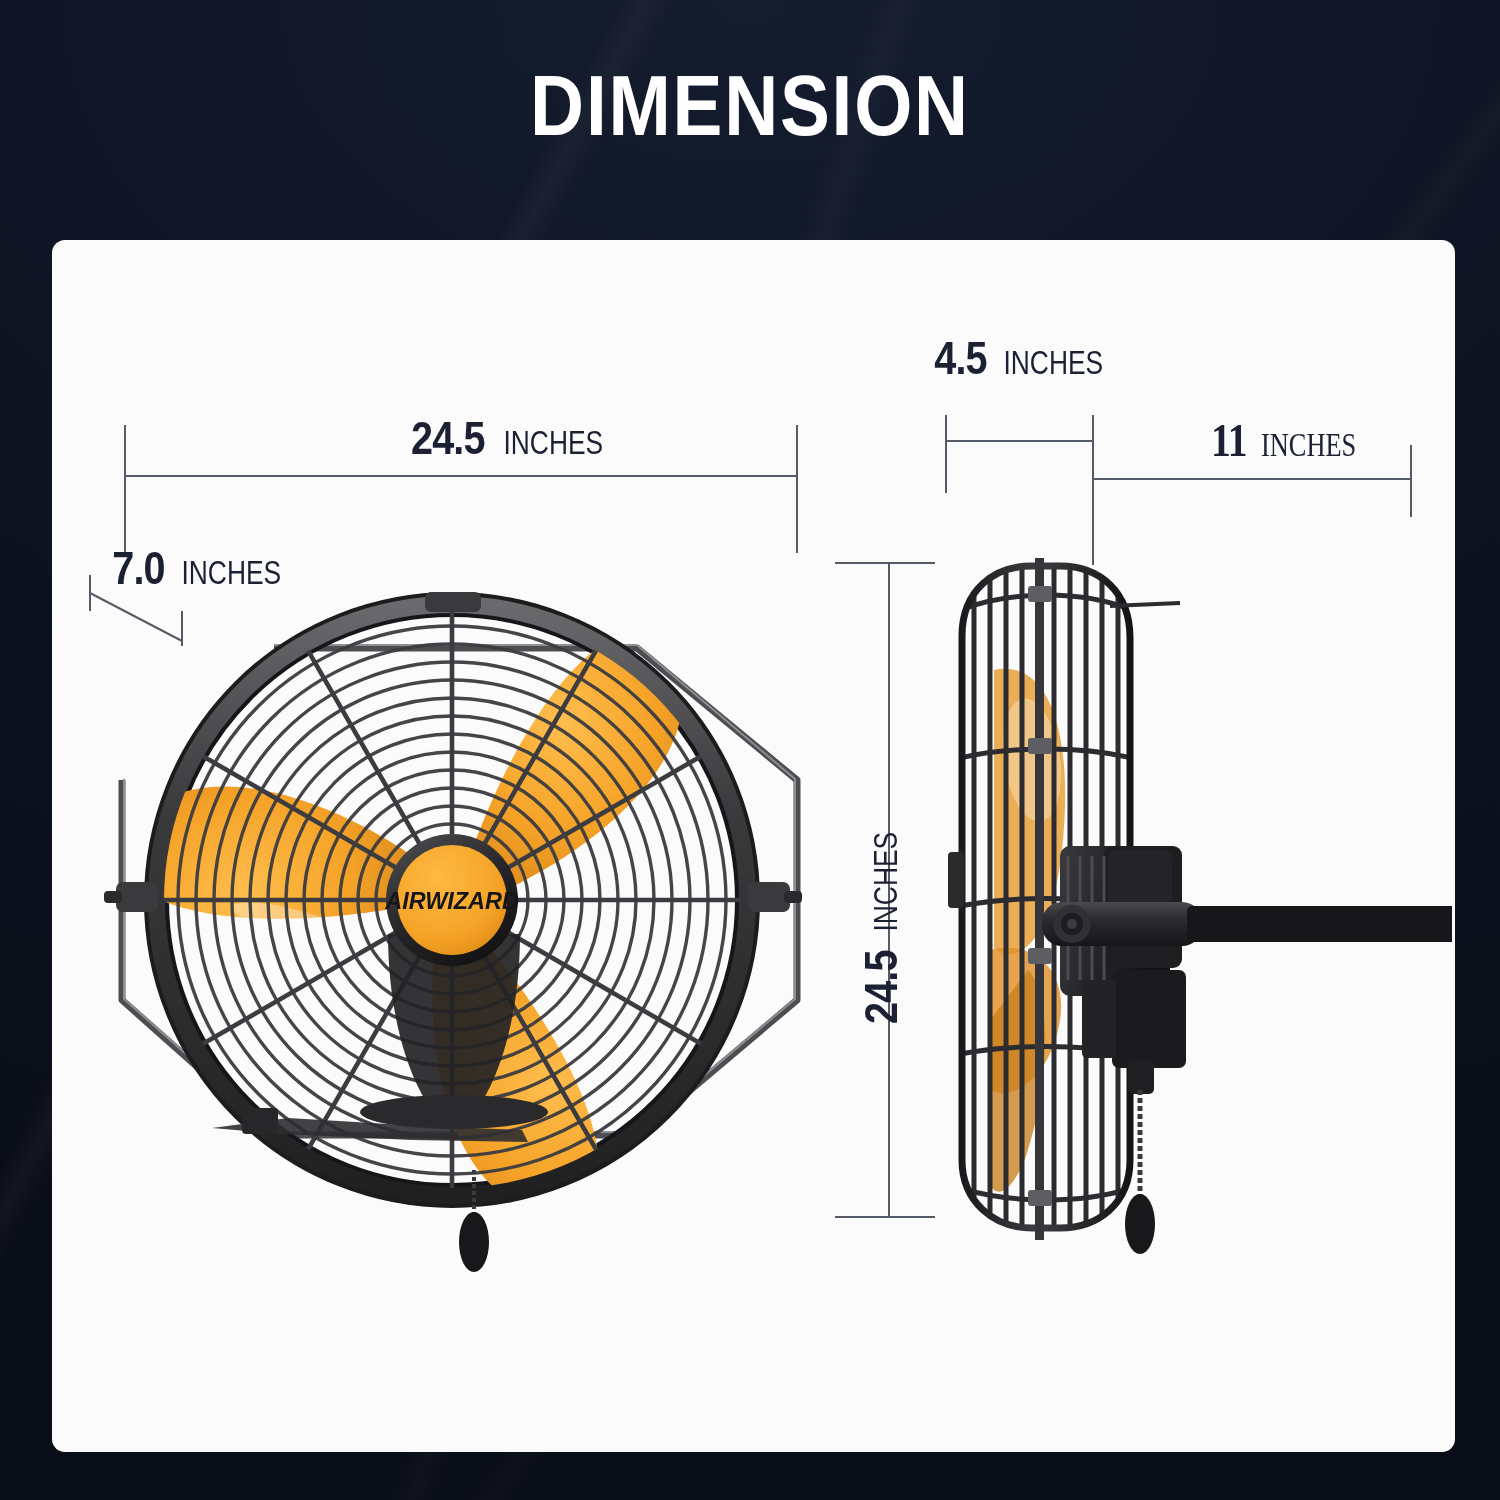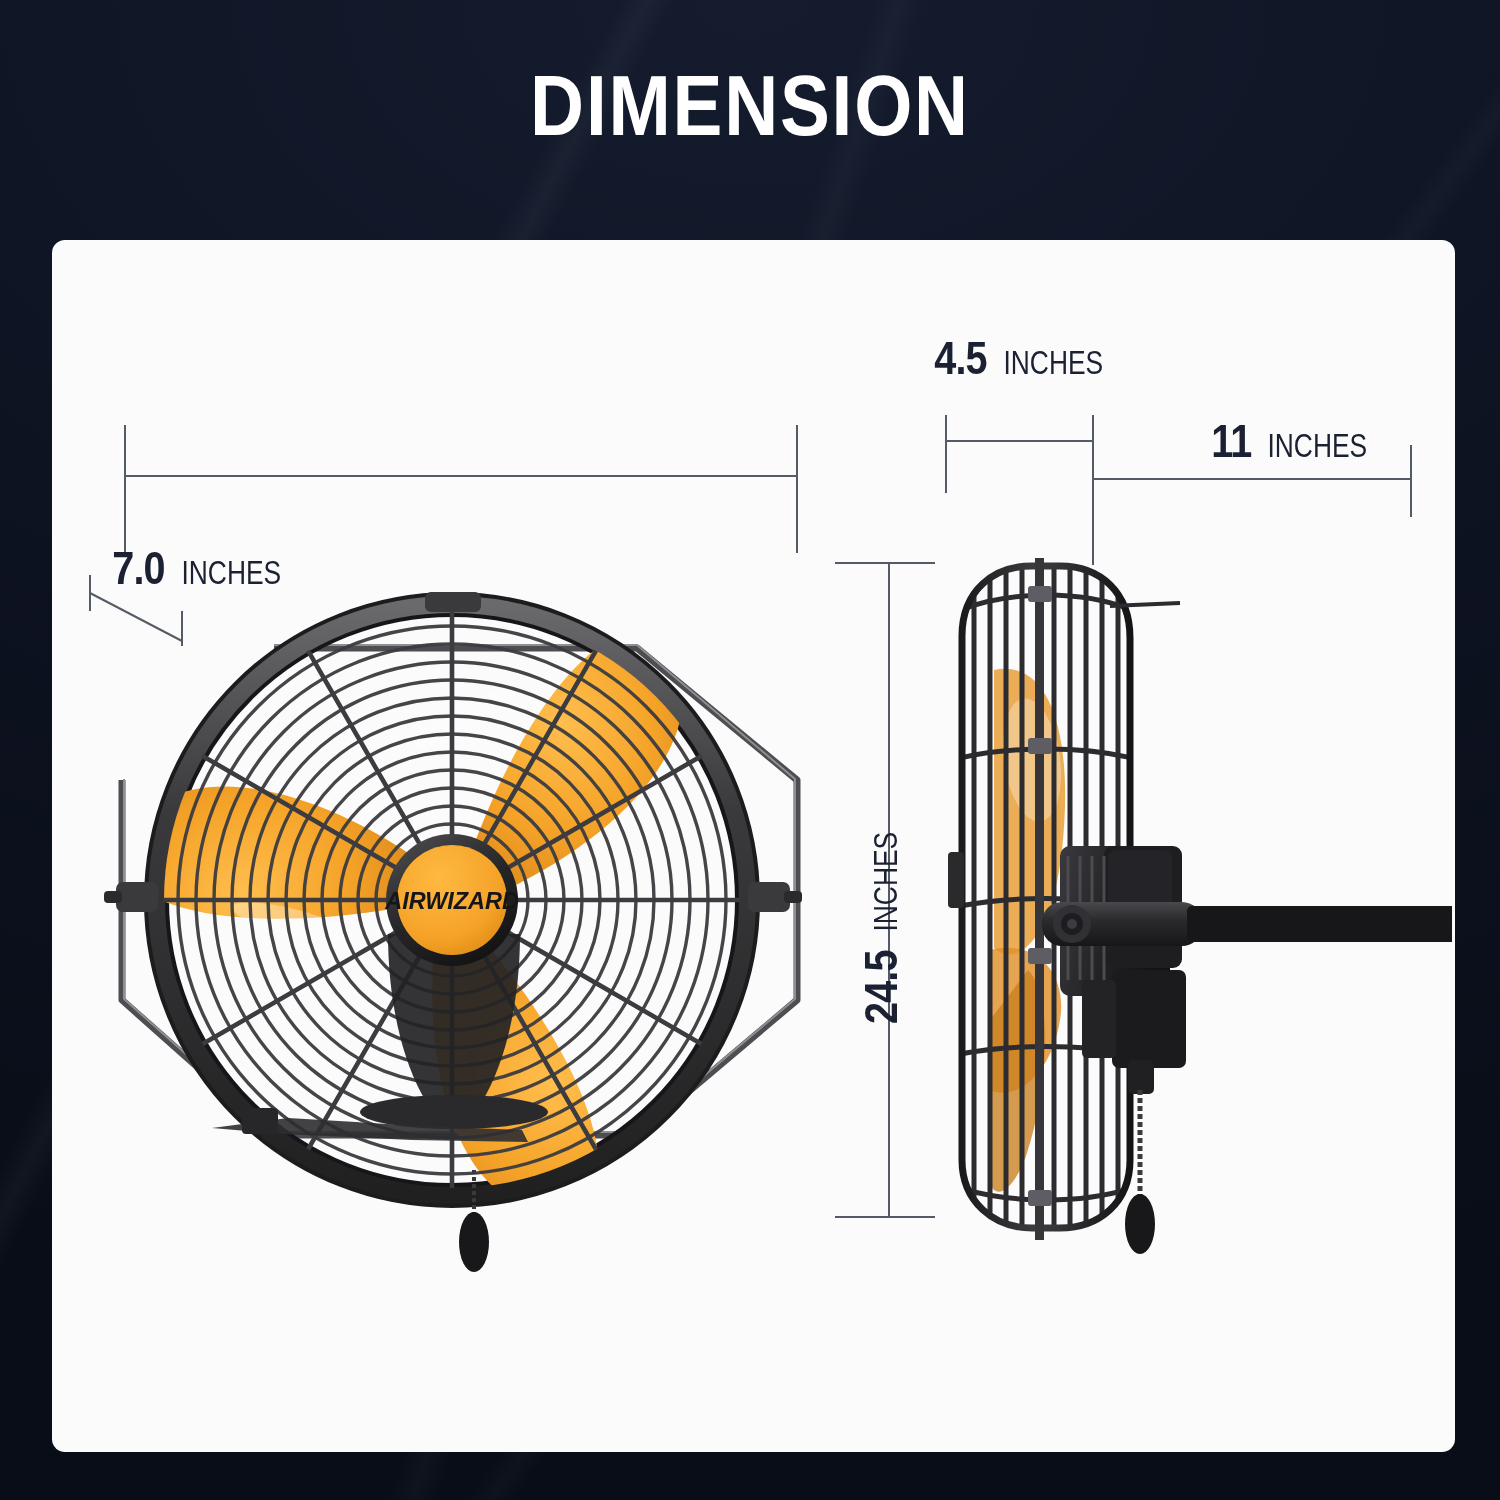--- a/index.html
+++ b/index.html
@@ -57,20 +57,23 @@
 
 <div id="bg-texture"></div>
 
 <div id="title">DIMENSION</div>
 
 <div id="panel">
 
   <div class="ln vline" style="left:72px;top:185px;height:128px;"></div>
   <div class="ln vline" style="left:744px;top:185px;height:128px;"></div>
   <div class="ln hline" style="left:72px;top:235px;width:674px;"></div>
+  <div class="dimlabel" style="left:353px;top:175px;">
+    <span class="num">24.5</span><span class="unit">INCHES</span>
+  </div>
 
   <div class="dimlabel" style="left:56px;top:305px;">
     <span class="num">7.0</span><span class="unit">INCHES</span>
   </div>
   <svg style="position:absolute;left:36px;top:333px;" width="160" height="75" viewBox="0 0 160 75">
     <line x1="2" y1="2" x2="2" y2="38" stroke="#555b66" stroke-width="2"></line>
     <line x1="2" y1="20" x2="94" y2="68" stroke="#555b66" stroke-width="2"></line>
     <line x1="94" y1="38" x2="94" y2="73" stroke="#555b66" stroke-width="2"></line>
   </svg>
 
@@ -191,21 +194,21 @@
 
   <div class="ln vline" style="left:893px;top:175px;height:78px;"></div>
   <div class="ln vline" style="left:1040px;top:175px;height:150px;"></div>
   <div class="ln hline" style="left:893px;top:200px;width:149px;"></div>
   <div class="dimlabel" style="left:878px;top:95px;text-decoration:underline;">
     <span class="num">4.5</span><span class="unit">INCHES</span>
   </div>
 
   <div class="ln vline" style="left:1358px;top:205px;height:72px;"></div>
   <div class="ln hline" style="left:1040px;top:238px;width:320px;"></div>
-  <div class="dimlabel" style="left:1156px;top:178px;">
+  <div class="dimlabel" style="left:1156px;top:178px;font-family:Liberation Serif, serif;">
     <span class="num">11</span><span class="unit">INCHES</span>
   </div>
 
   <div class="ln hline" style="left:783px;top:322px;width:100px;"></div>
   <div class="ln hline" style="left:783px;top:976px;width:100px;"></div>
   <div class="ln vline" style="left:836px;top:322px;height:656px;"></div>
   <div id="vert-label" class="dimlabel">
     <span class="num">24.5</span><span class="unit">INCHES</span>
   </div>
 

